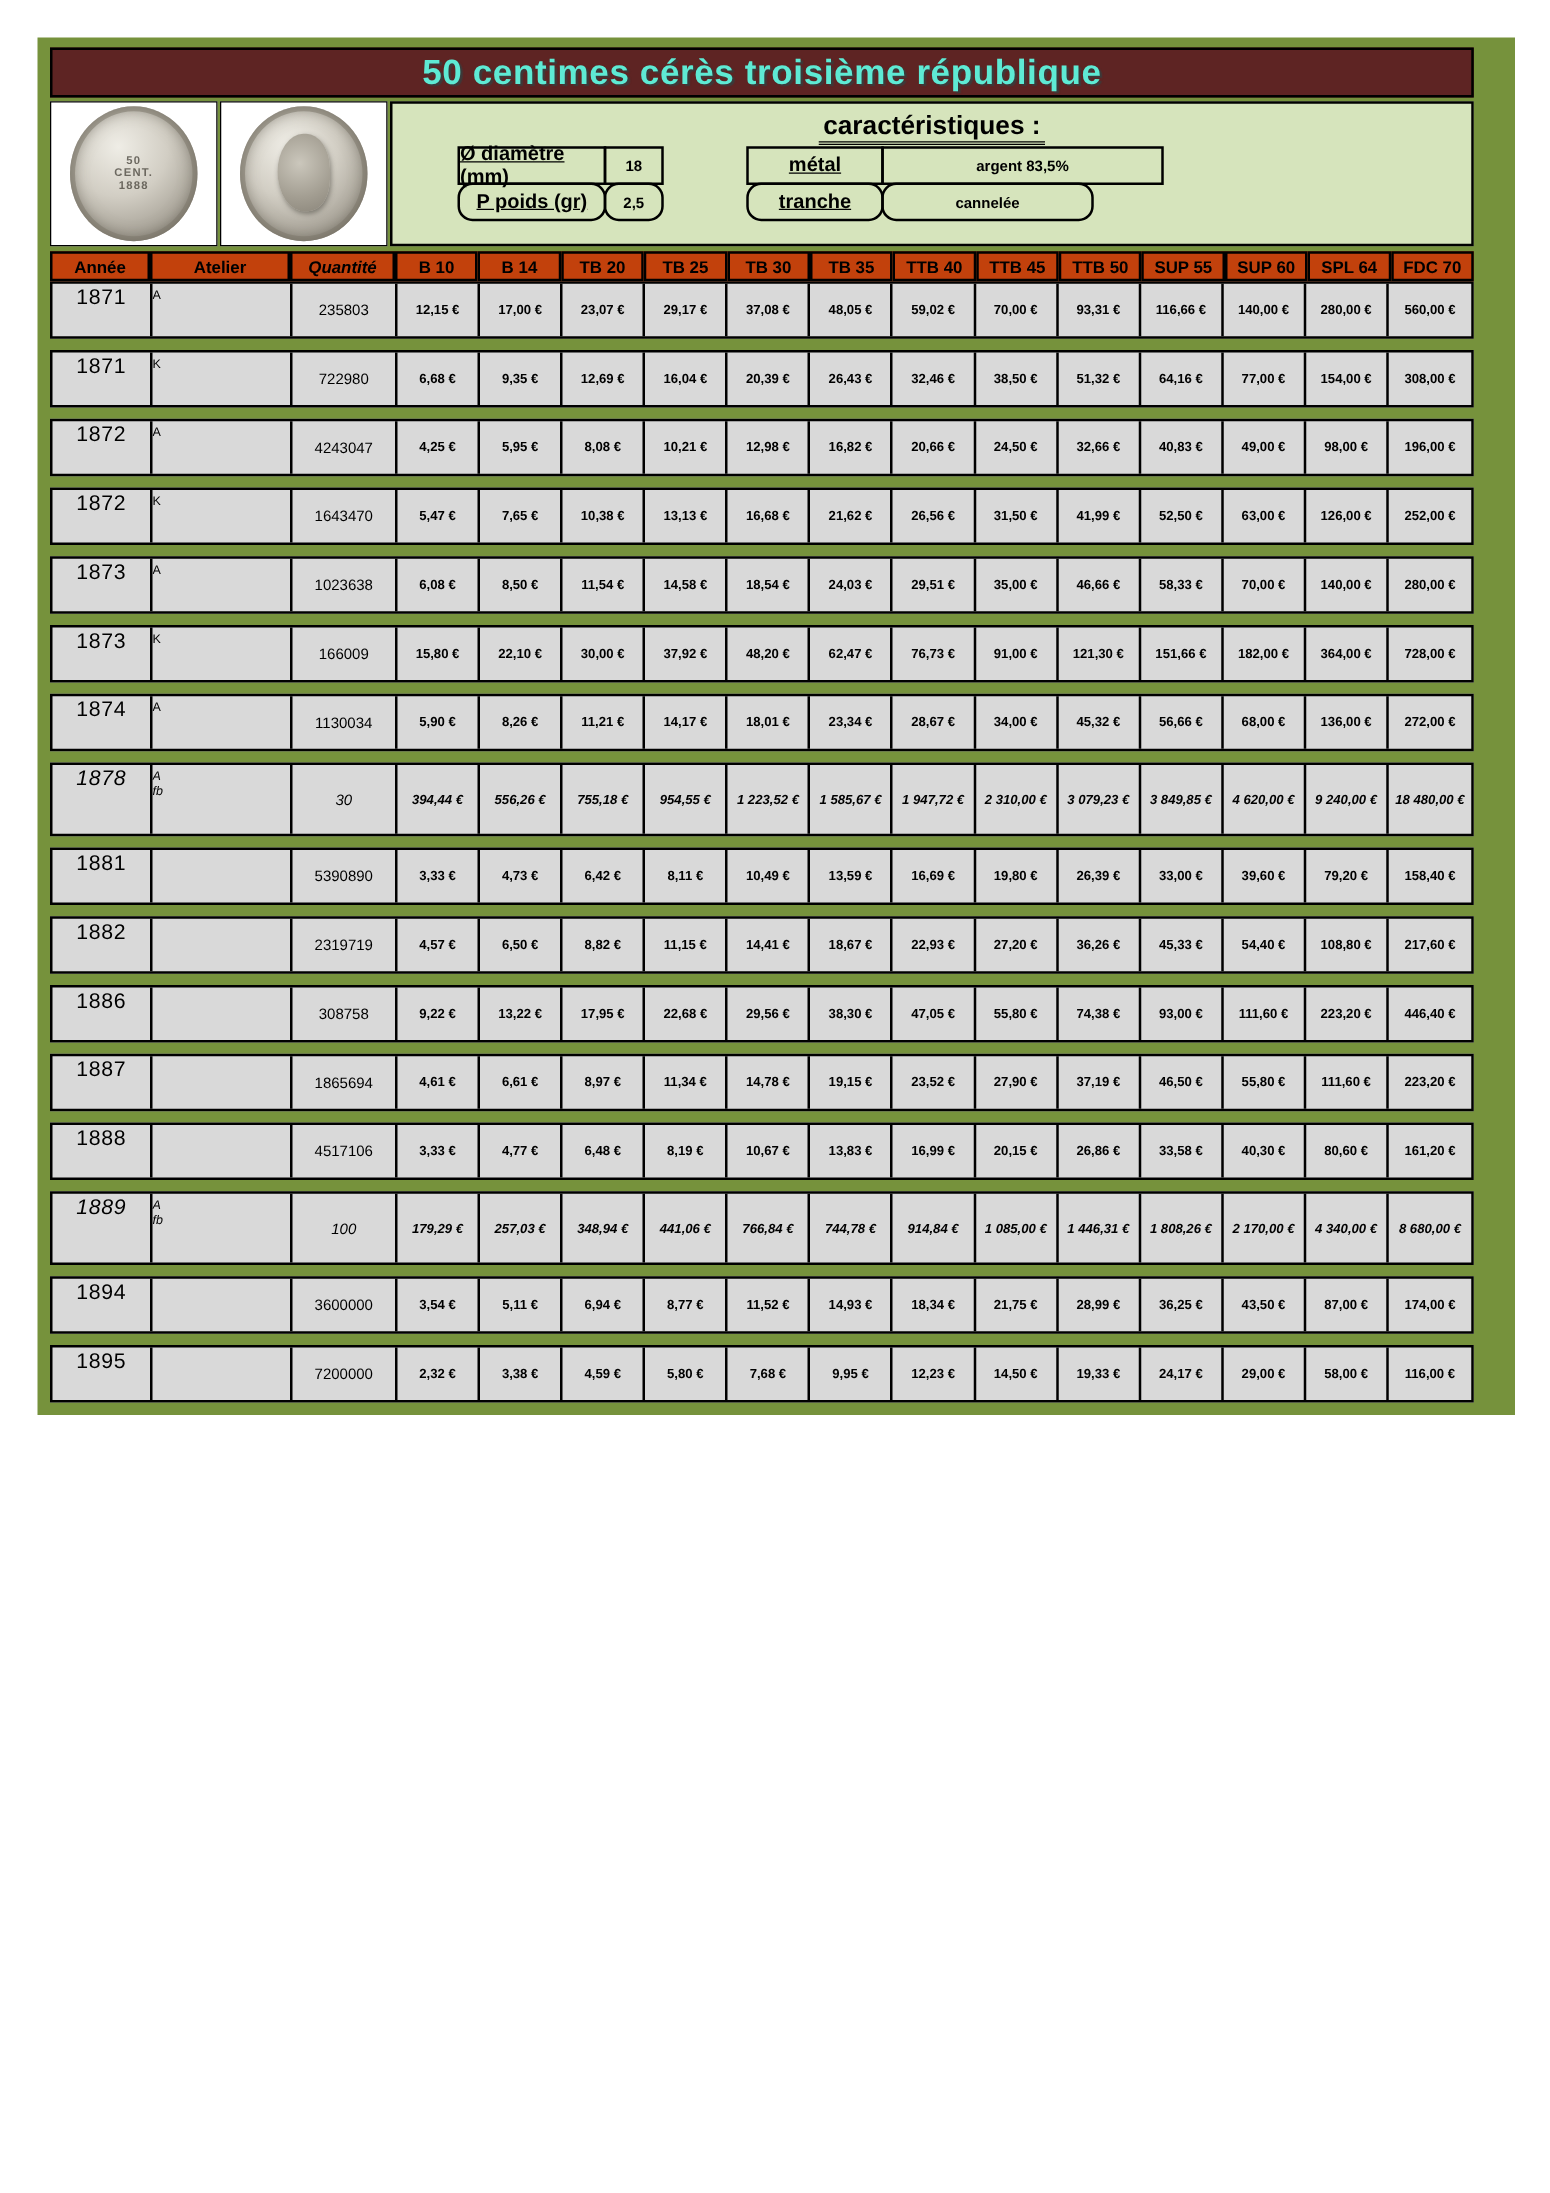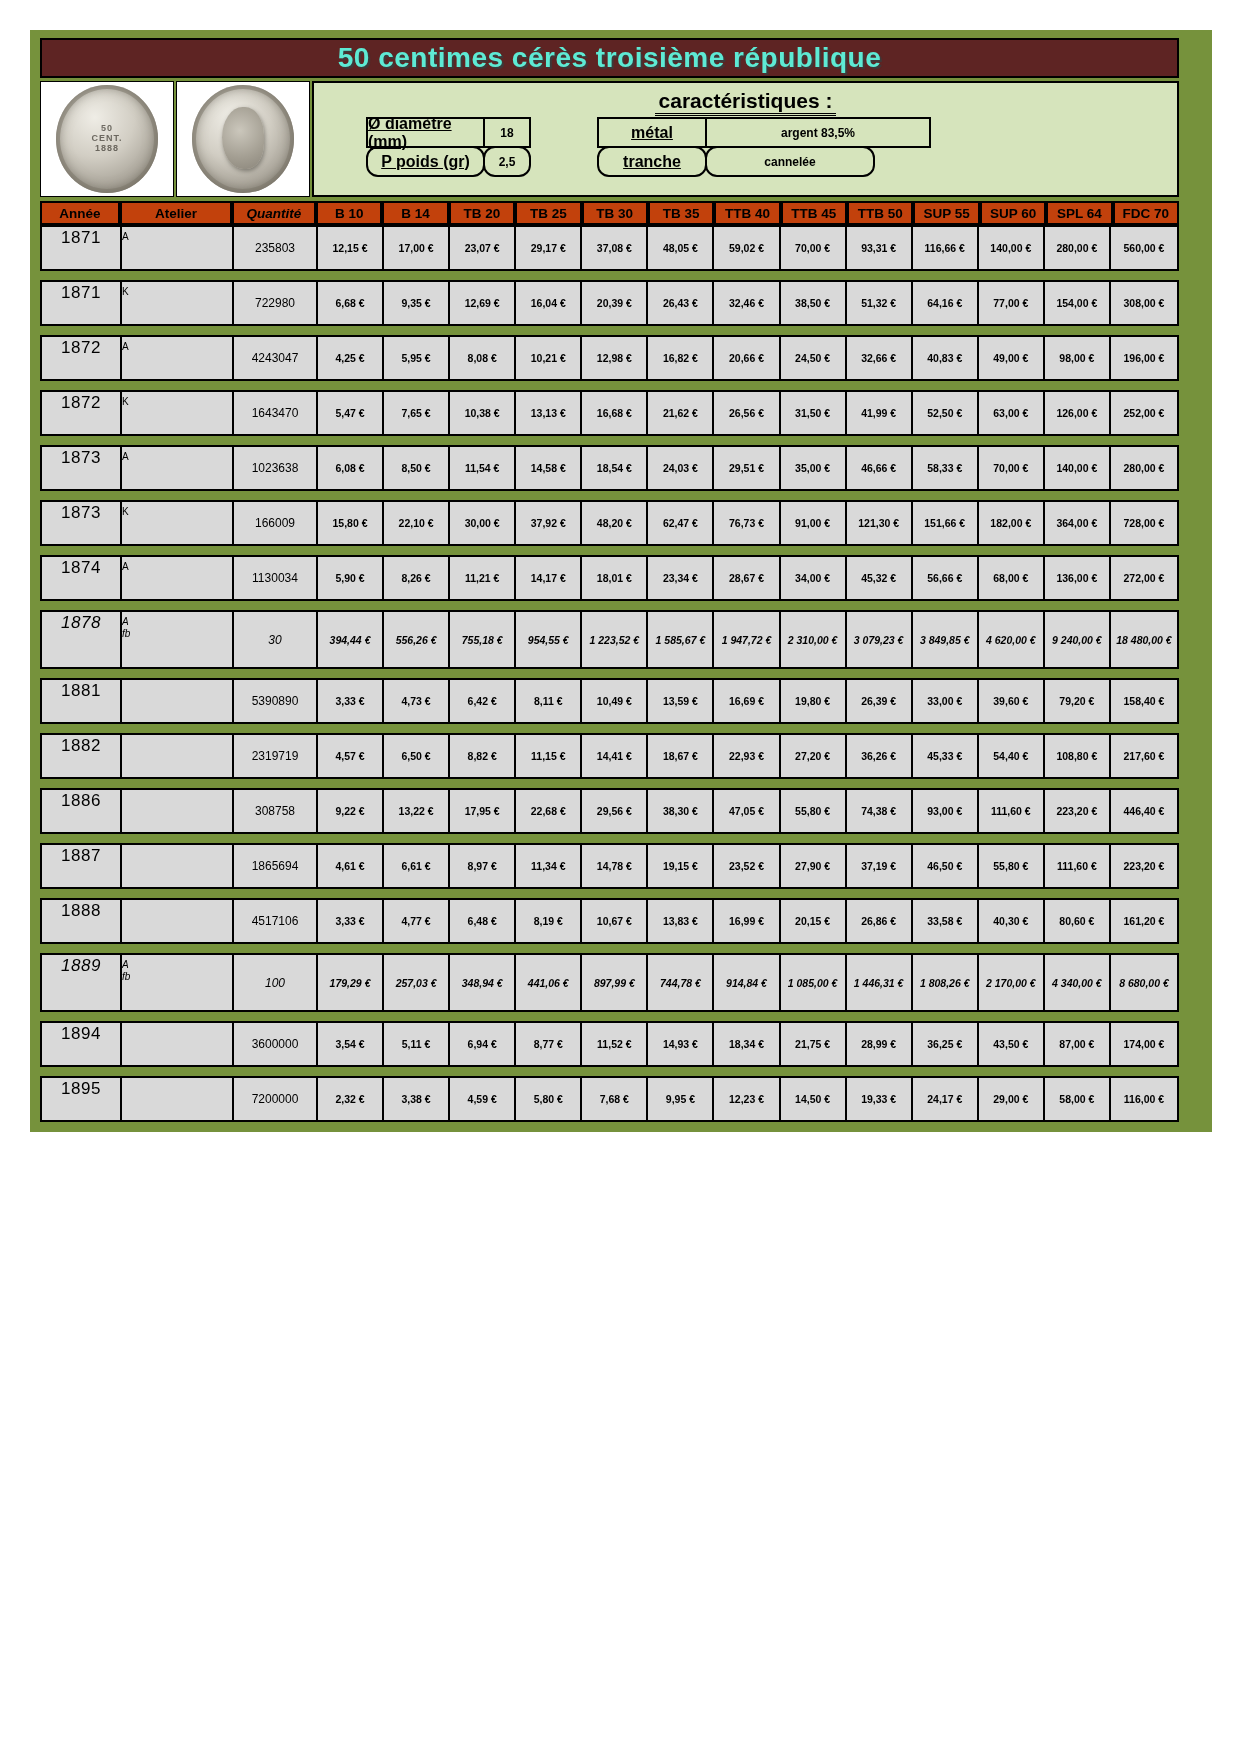--- a/index.html
+++ b/index.html
@@ -424,21 +424,21 @@
           <div class="cell year">1889</div>
           <div class="cell atelier">
             <span>A</span>
             <span>fb</span>
           </div>
           <div class="cell qty">100</div>
           <div class="cell price">179,29 €</div>
           <div class="cell price">257,03 €</div>
           <div class="cell price">348,94 €</div>
           <div class="cell price">441,06 €</div>
-          <div class="cell price">897,99 €</div>
+          <div class="cell price">766,84 €</div>
           <div class="cell price">744,78 €</div>
           <div class="cell price">914,84 €</div>
           <div class="cell price">1 085,00 €</div>
           <div class="cell price">1 446,31 €</div>
           <div class="cell price">1 808,26 €</div>
           <div class="cell price">2 170,00 €</div>
           <div class="cell price">4 340,00 €</div>
           <div class="cell price">8 680,00 €</div>
         </div>
         <div class="trow grid16">

